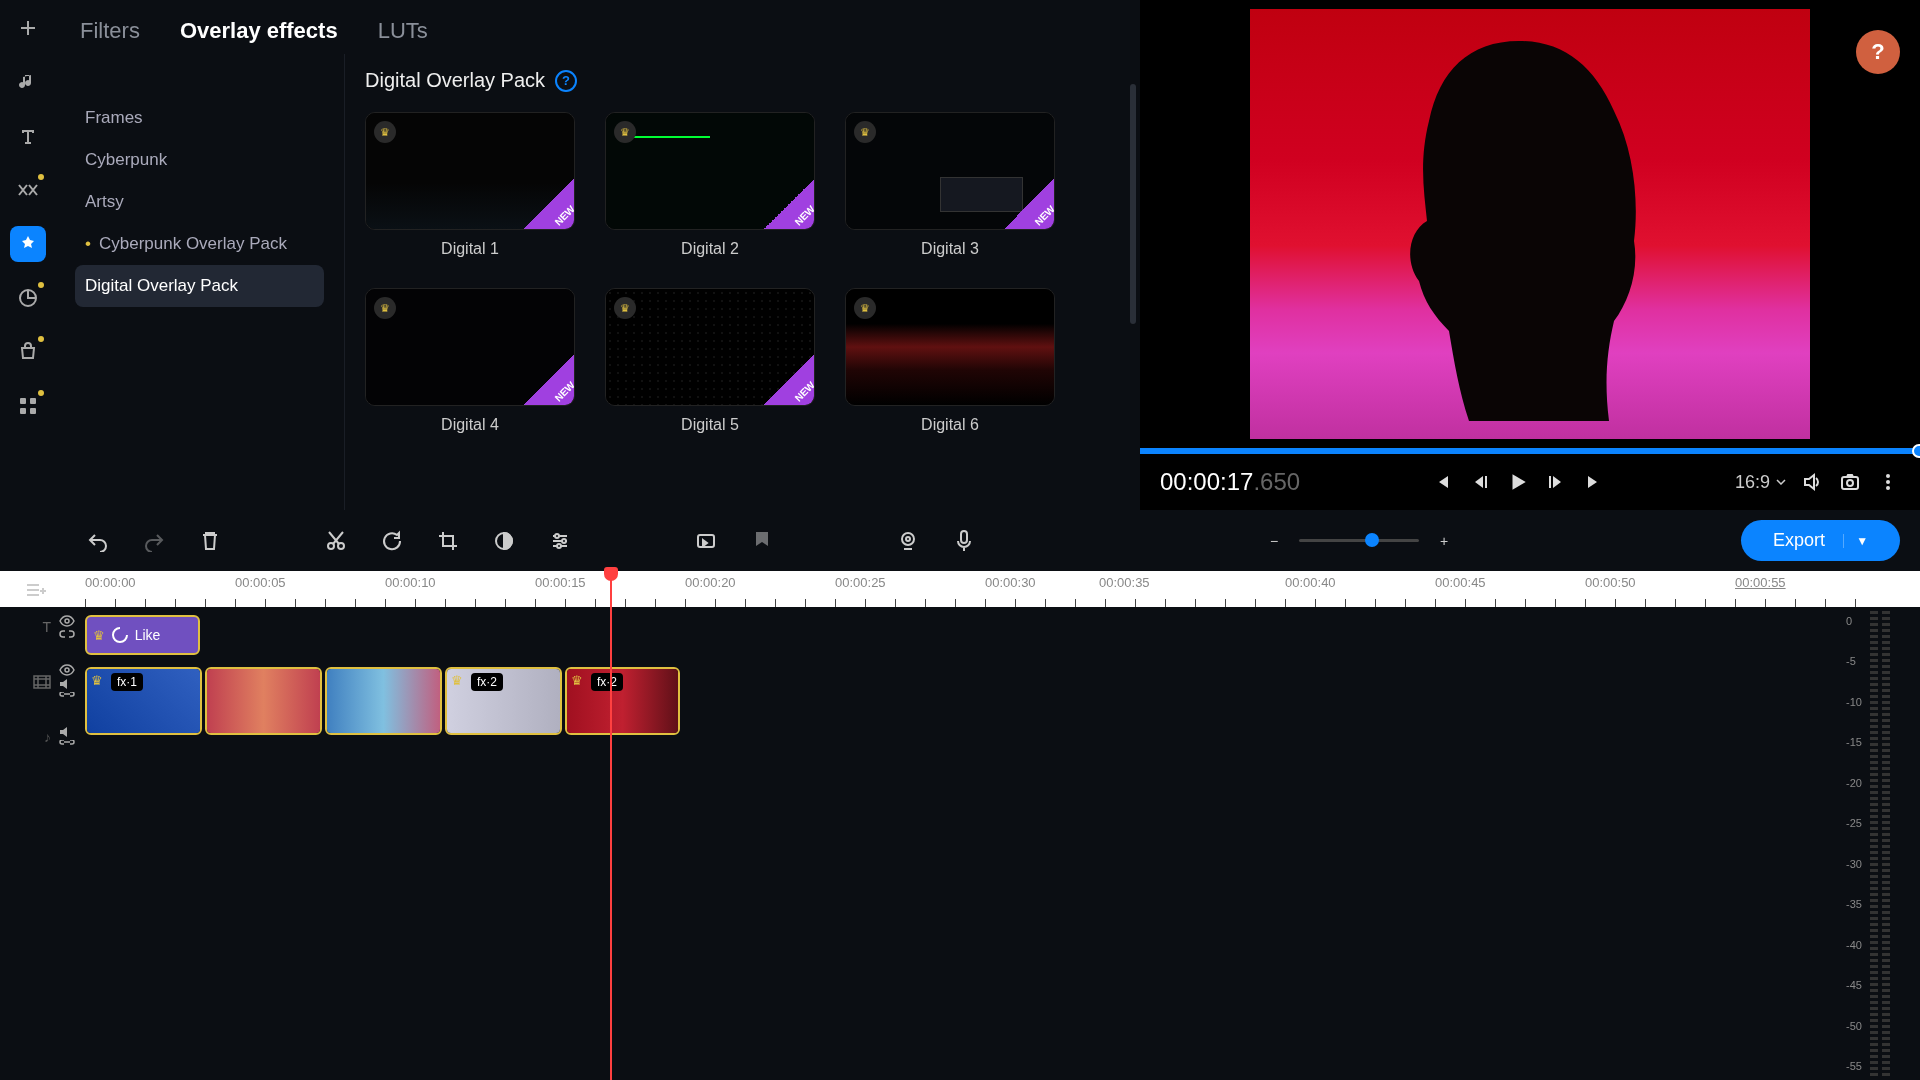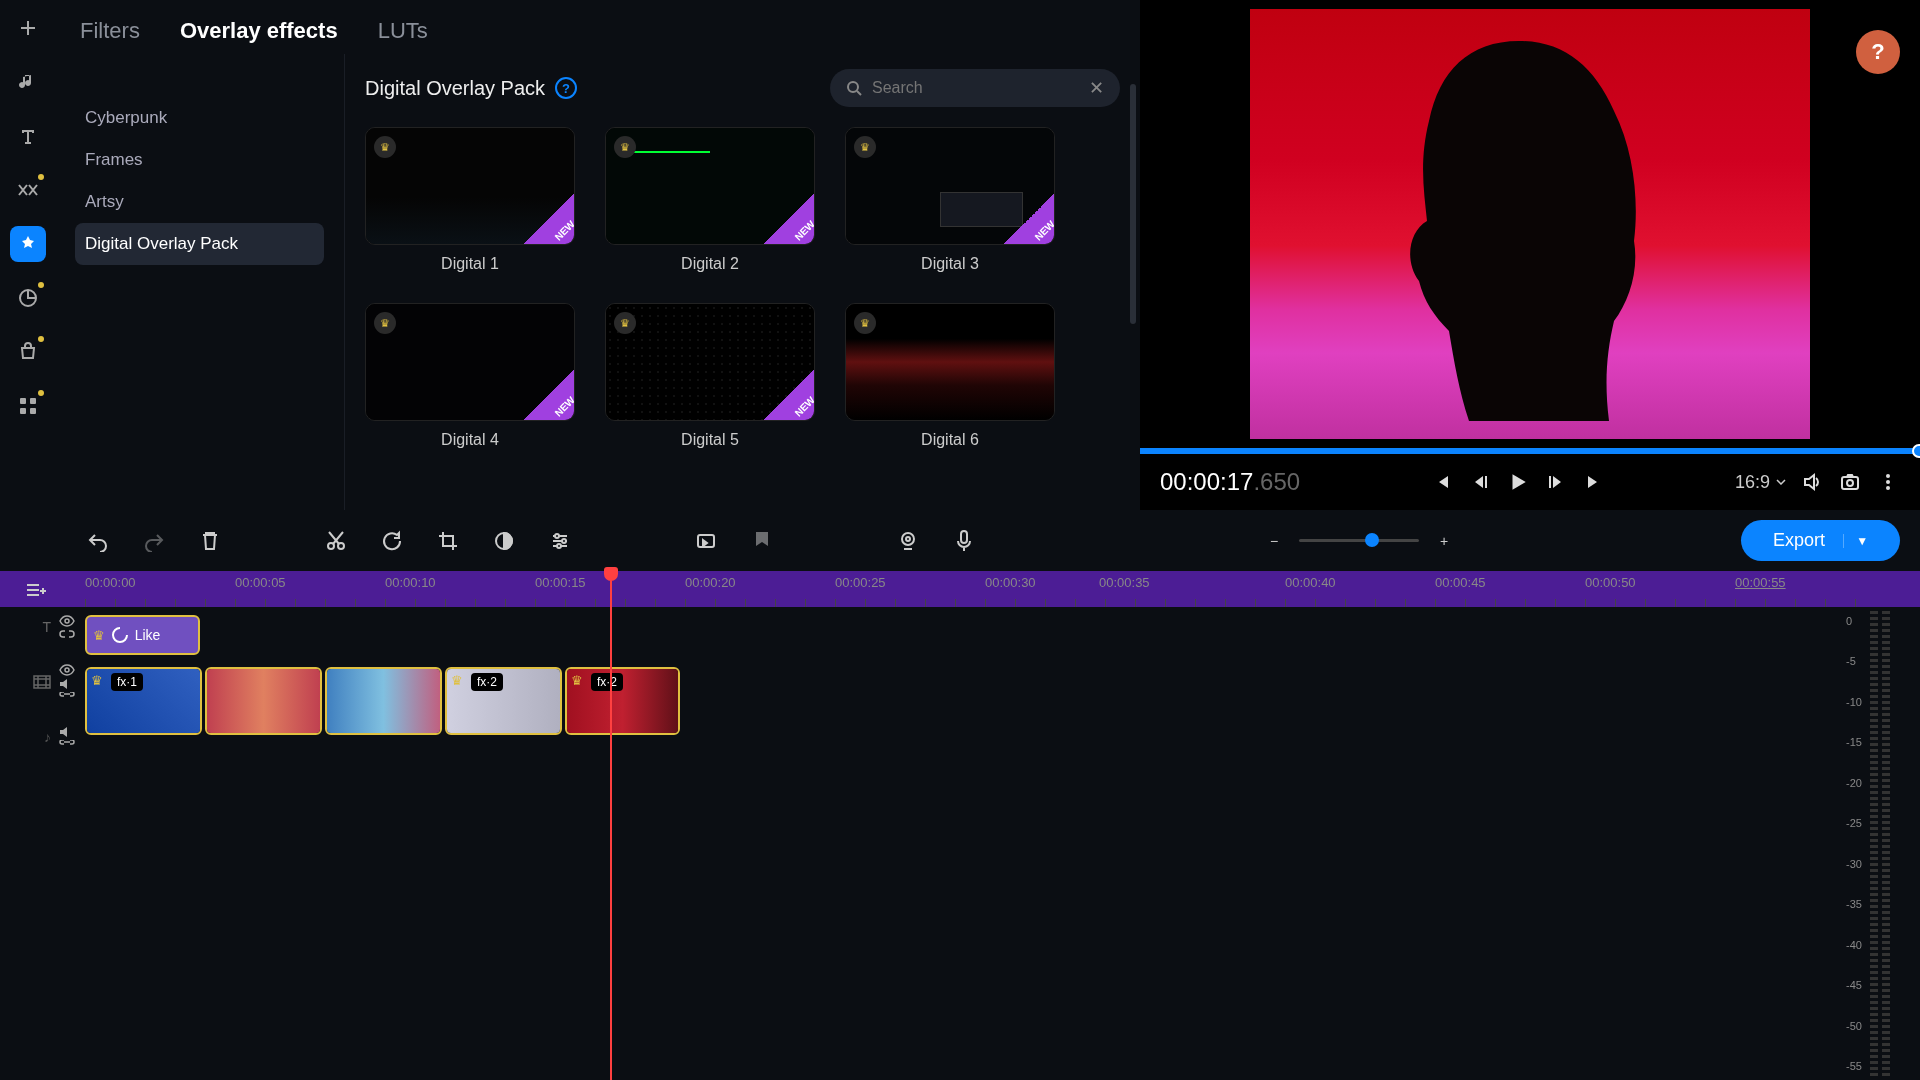--- a/index.html
+++ b/index.html
@@ -51,21 +51,21 @@
 .pcic { color: #ddd; cursor: pointer; width: 24px; height: 24px; display: flex; align-items: center; justify-content: center; }
 .ratio { color: #ccc; font-size: 18px; display: flex; align-items: center; gap: 6px; }
 .bottom { flex: 1; display: flex; flex-direction: column; background: #0b0e13; }
 .toolbar { display: flex; align-items: center; padding: 10px 20px 10px 85px; gap: 30px; }
 .tic { color: #ccc; cursor: pointer; width: 26px; height: 26px; display: flex; align-items: center; justify-content: center; }
 .zoom { display: flex; align-items: center; gap: 12px; }
 .ztrack { width: 120px; height: 3px; background: #444; position: relative; border-radius: 2px; }
 .zhandle { position: absolute; left: 55%; top: -6px; width: 14px; height: 14px; border-radius: 50%; background: #0b84ff; }
 .export { background: #0b84ff; color: #fff; border: none; padding: 10px 32px; border-radius: 22px; font-size: 18px; font-weight: 500; cursor: pointer; display: flex; align-items: center; }
 .export-dd { border-left: 1px solid rgba(255,255,255,0.3); margin-left: 18px; padding-left: 12px; font-size: 12px; }
-.ruler { height: 36px; display: flex; position: relative; padding-left: 85px; padding-right: 52px; background: #4c1d95; }
+.ruler { height: 36px; display: flex; position: relative; padding-left: 85px; padding-right: 52px; background: #ffffff; }
 .rmark { position: absolute; top: 4px; color: #888; font-size: 13px; }
 .rtick { position: absolute; bottom: 0; width: 1px; height: 8px; background: #444; }
 .tracks { flex: 1; display: flex; position: relative; padding-left: 85px; }
 .track-heads { position: absolute; left: 0; top: 0; width: 85px; }
 .thead { height: 40px; display: flex; align-items: center; justify-content: flex-end; gap: 8px; padding-right: 10px; color: #888; }
 .thead.tall { height: 70px; }
 .track-area { flex: 1; position: relative; }
 .tclip-title { position: absolute; top: 8px; left: 0; width: 115px; height: 40px; background: #7050c0; border: 2px solid #e0c040; border-radius: 6px; display: flex; align-items: center; gap: 6px; padding: 0 6px; color: #fff; overflow: hidden; }
 .tclip-video { position: absolute; top: 60px; height: 68px; border: 2px solid #e0c040; border-radius: 6px; overflow: hidden; display: flex; }
 .vframe { flex: 1; background: linear-gradient(45deg, #2050a0, #c04060); position: relative; }
@@ -134,42 +134,33 @@
 
     <div class="panel">
       <div class="tabs">
         <div class="tab">Filters</div>
         <div class="tab active">Overlay effects</div>
         <div class="tab">LUTs</div>
       </div>
       <div class="panel-body">
         <div class="sidebar">
           <div class="cat-list">
+            <div class="cat">Frames</div>
             <div class="cat">Cyberpunk</div>
-            <div class="cat">Frames</div>
             <div class="cat">Artsy</div>
+            <div class="cat bullet">Cyberpunk Overlay Pack</div>
             <div class="cat sel">Digital Overlay Pack</div>
           </div>
         </div>
         <div class="content">
           <div class="scroll-ind"></div>
           <div class="chead">
             <div class="ctitle">
               <span>Digital Overlay Pack</span>
               <span class="info-ic">?</span>
-            </div>
-            <div class="search">
-              <span>
-                  <svg width="16" height="16" viewBox="0 0 16 16" stroke="#888" stroke-width="2" fill="none">
-                    <circle cx="7" cy="7" r="5"></circle>
-                    <path d="M11 11l4 4"></path>
-                  </svg>
-                </span>
-              <input placeholder="Search" style="">
-              <span class="sx">✕</span>
             </div>
           </div>
           <div class="grid">
             <div class="card">
               <div class="thumb">
                   <div class="thumb-deco" style="background:linear-gradient(180deg,#050505 60%,#0a1015);"></div>
                   <div class="crown">♛</div>
                   <div class="newb">
                     <span>NEW</span>
                   </div>

